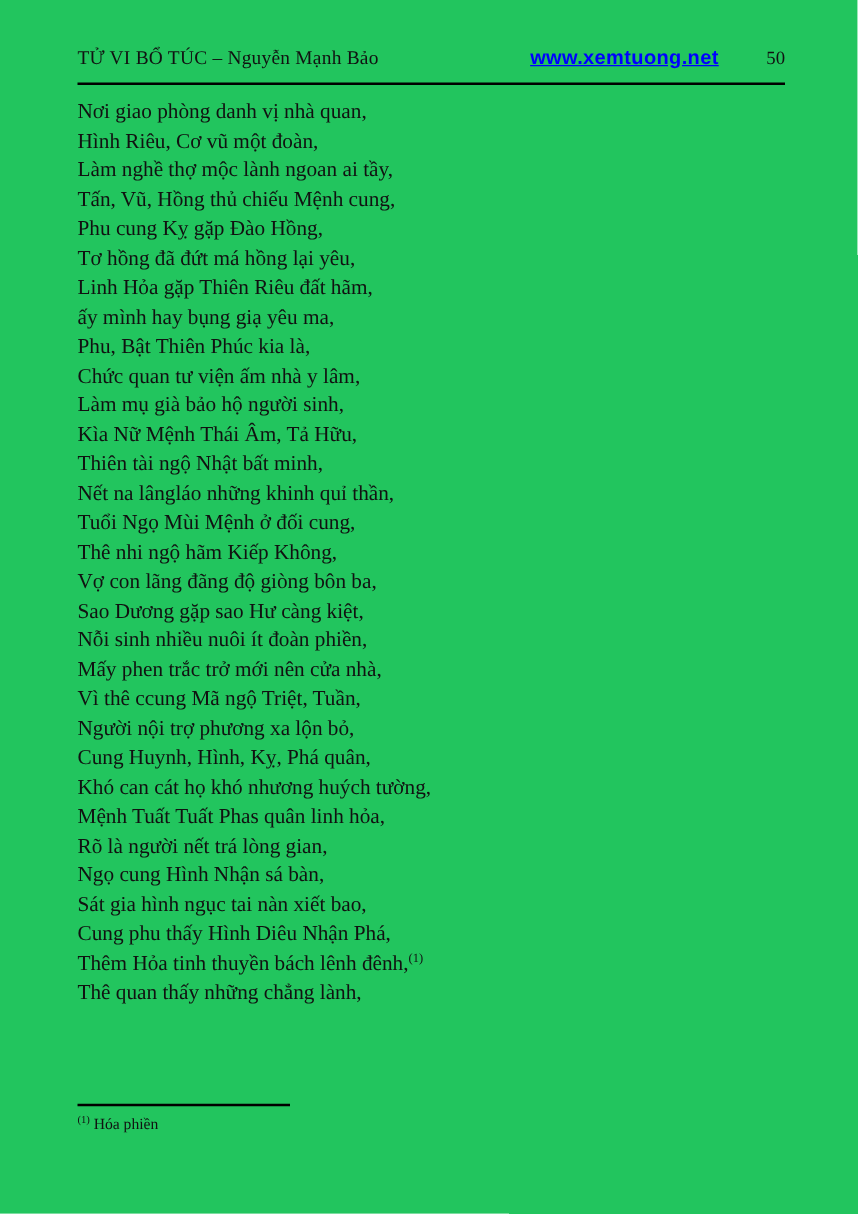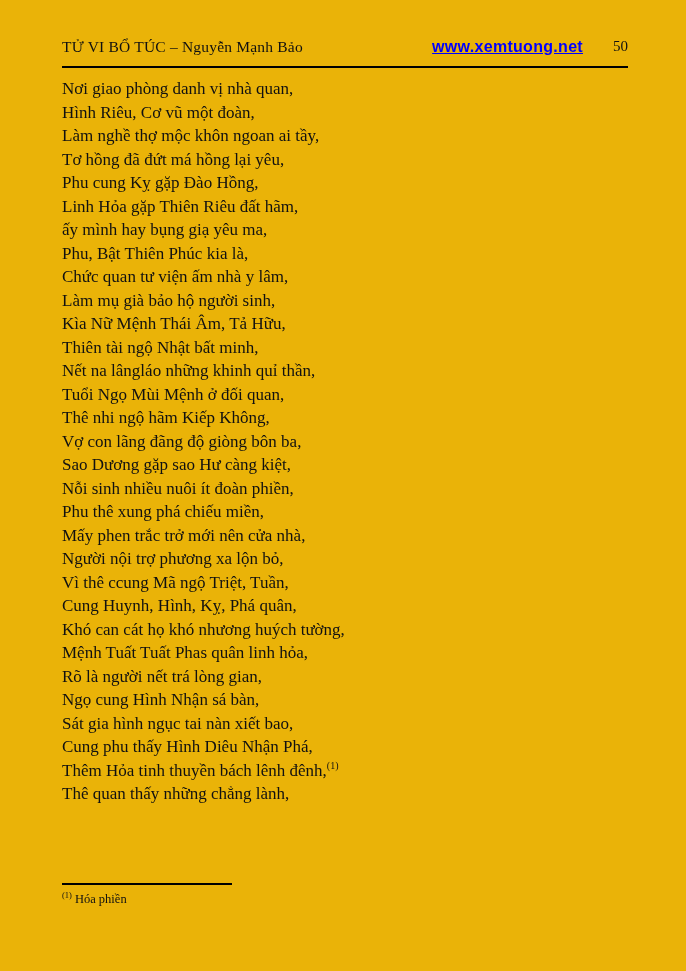--- a/index.html
+++ b/index.html
@@ -4,57 +4,58 @@
 <style>
   html, body {
     margin: 0;
     padding: 0;
     background: #ffffff;
   }
   .page {
     position: relative;
     width: 686px;
     height: 971px;
-    background: #eab308;
+    background: #22c55e;
     font-family: "Liberation Serif", serif;
     color: #111111;
     overflow: hidden;
   }
   .header {
     position: absolute;
     left: 62px;
     right: 58px;
     top: 38px;
     display: flex;
     justify-content: space-between;
     align-items: baseline;
   }
   .book-title {
     font-size: 15.5px;
     letter-spacing: 0.2px;
     white-space: nowrap;
   }
   .header-right {
     display: flex;
-    align-items: flex-start;
-    gap: 30px;
+    align-items: center;
+    gap: 1px;
   }
   .website-link {
     font-family: "Liberation Sans", sans-serif;
     font-weight: 700;
     font-size: 16px;
     color: #0000ff;
     text-decoration: underline;
     letter-spacing: 0.3px;
     cursor: pointer;
     white-space: nowrap;
   }
   .page-number {
     font-size: 15px;
     color: #111111;
+    margin-left: 37px;
   }
   .header-rule {
     position: absolute;
     left: 62px;
     right: 58px;
     top: 66px;
     border-top: 2px solid #000000;
   }
   .poem {
     position: absolute;
@@ -103,40 +104,40 @@
       <span class="website-link">www.xemtuong.net</span>
       <span class="page-number">50</span>
     </span>
   </div>
 
   <div class="header-rule"></div>
 
   <div class="poem">
       <div class="poem-line">Nơi giao phòng danh vị nhà quan,</div>
       <div class="poem-line">Hình Riêu, Cơ vũ một đoàn,</div>
-      <div class="poem-line">Làm nghề thợ mộc khôn ngoan ai tầy,</div>
+      <div class="poem-line">Làm nghề thợ mộc lành ngoan ai tầy,</div>
+      <div class="poem-line">Tấn, Vũ, Hồng thủ chiếu Mệnh cung,</div>
+      <div class="poem-line">Phu cung Kỵ gặp Đào Hồng,</div>
       <div class="poem-line">Tơ hồng đã đứt má hồng lại yêu,</div>
-      <div class="poem-line">Phu cung Kỵ gặp Đào Hồng,</div>
       <div class="poem-line">Linh Hỏa gặp Thiên Riêu đất hãm,</div>
       <div class="poem-line">ấy mình hay bụng giạ yêu ma,</div>
       <div class="poem-line">Phu, Bật Thiên Phúc kia là,</div>
       <div class="poem-line">Chức quan tư viện ấm nhà y lâm,</div>
       <div class="poem-line">Làm mụ già bảo hộ người sinh,</div>
       <div class="poem-line">Kìa Nữ Mệnh Thái Âm, Tả Hữu,</div>
       <div class="poem-line">Thiên tài ngộ Nhật bất minh,</div>
       <div class="poem-line">Nết na lângláo những khinh quỉ thần,</div>
-      <div class="poem-line">Tuổi Ngọ Mùi Mệnh ở đối quan,</div>
+      <div class="poem-line">Tuổi Ngọ Mùi Mệnh ở đối cung,</div>
       <div class="poem-line">Thê nhi ngộ hãm Kiếp Không,</div>
       <div class="poem-line">Vợ con lãng đãng độ giòng bôn ba,</div>
       <div class="poem-line">Sao Dương gặp sao Hư càng kiệt,</div>
       <div class="poem-line">Nỗi sinh nhiều nuôi ít đoàn phiền,</div>
-      <div class="poem-line">Phu thê xung phá chiếu miền,</div>
       <div class="poem-line">Mấy phen trắc trở mới nên cửa nhà,</div>
+      <div class="poem-line">Vì thê ccung Mã ngộ Triệt, Tuần,</div>
       <div class="poem-line">Người nội trợ phương xa lộn bỏ,</div>
-      <div class="poem-line">Vì thê ccung Mã ngộ Triệt, Tuần,</div>
       <div class="poem-line">Cung Huynh, Hình, Kỵ, Phá quân,</div>
       <div class="poem-line">Khó can cát họ khó nhương huých tường,</div>
       <div class="poem-line">Mệnh Tuất Tuất Phas quân linh hỏa,</div>
       <div class="poem-line">Rõ là người nết trá lòng gian,</div>
       <div class="poem-line">Ngọ cung Hình Nhận sá bàn,</div>
       <div class="poem-line">Sát gia hình ngục tai nàn xiết bao,</div>
       <div class="poem-line">Cung phu thấy Hình Diêu Nhận Phá,</div>
       <div class="poem-line">Thêm Hỏa tinh thuyền bách lênh đênh,<sup>(1)</sup></div>
       <div class="poem-line">Thê quan thấy những chẳng lành,</div>
     </div>

